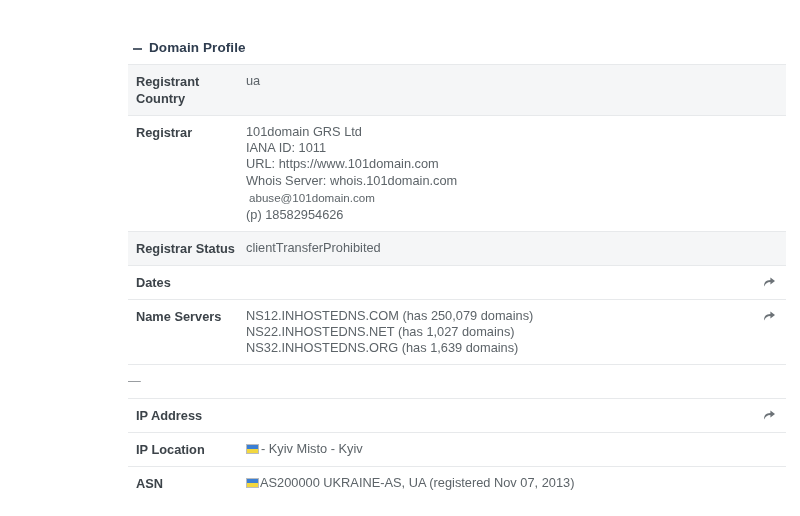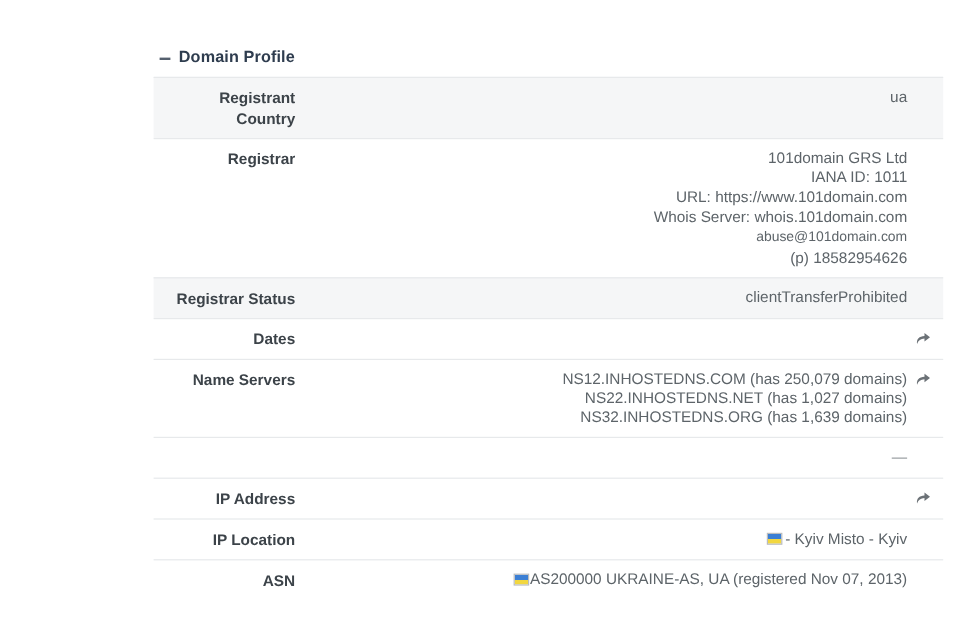--- a/index.html
+++ b/index.html
@@ -52,21 +52,20 @@
   }
 
   
   .row {
     display: flex;
     align-items: flex-start;
     border-top: 1px solid #e7e9eb;
     background: #ffffff;
     position: relative;
     box-sizing: border-box;
-    text-align: right;
   }
   .row.striped {
     background: #f5f6f7;
   }
 
   .row-label {
     flex: 0 0 118px;
     padding: 8px 0 8px 8px;
     font-size: 12.8px;
     font-weight: bold;

